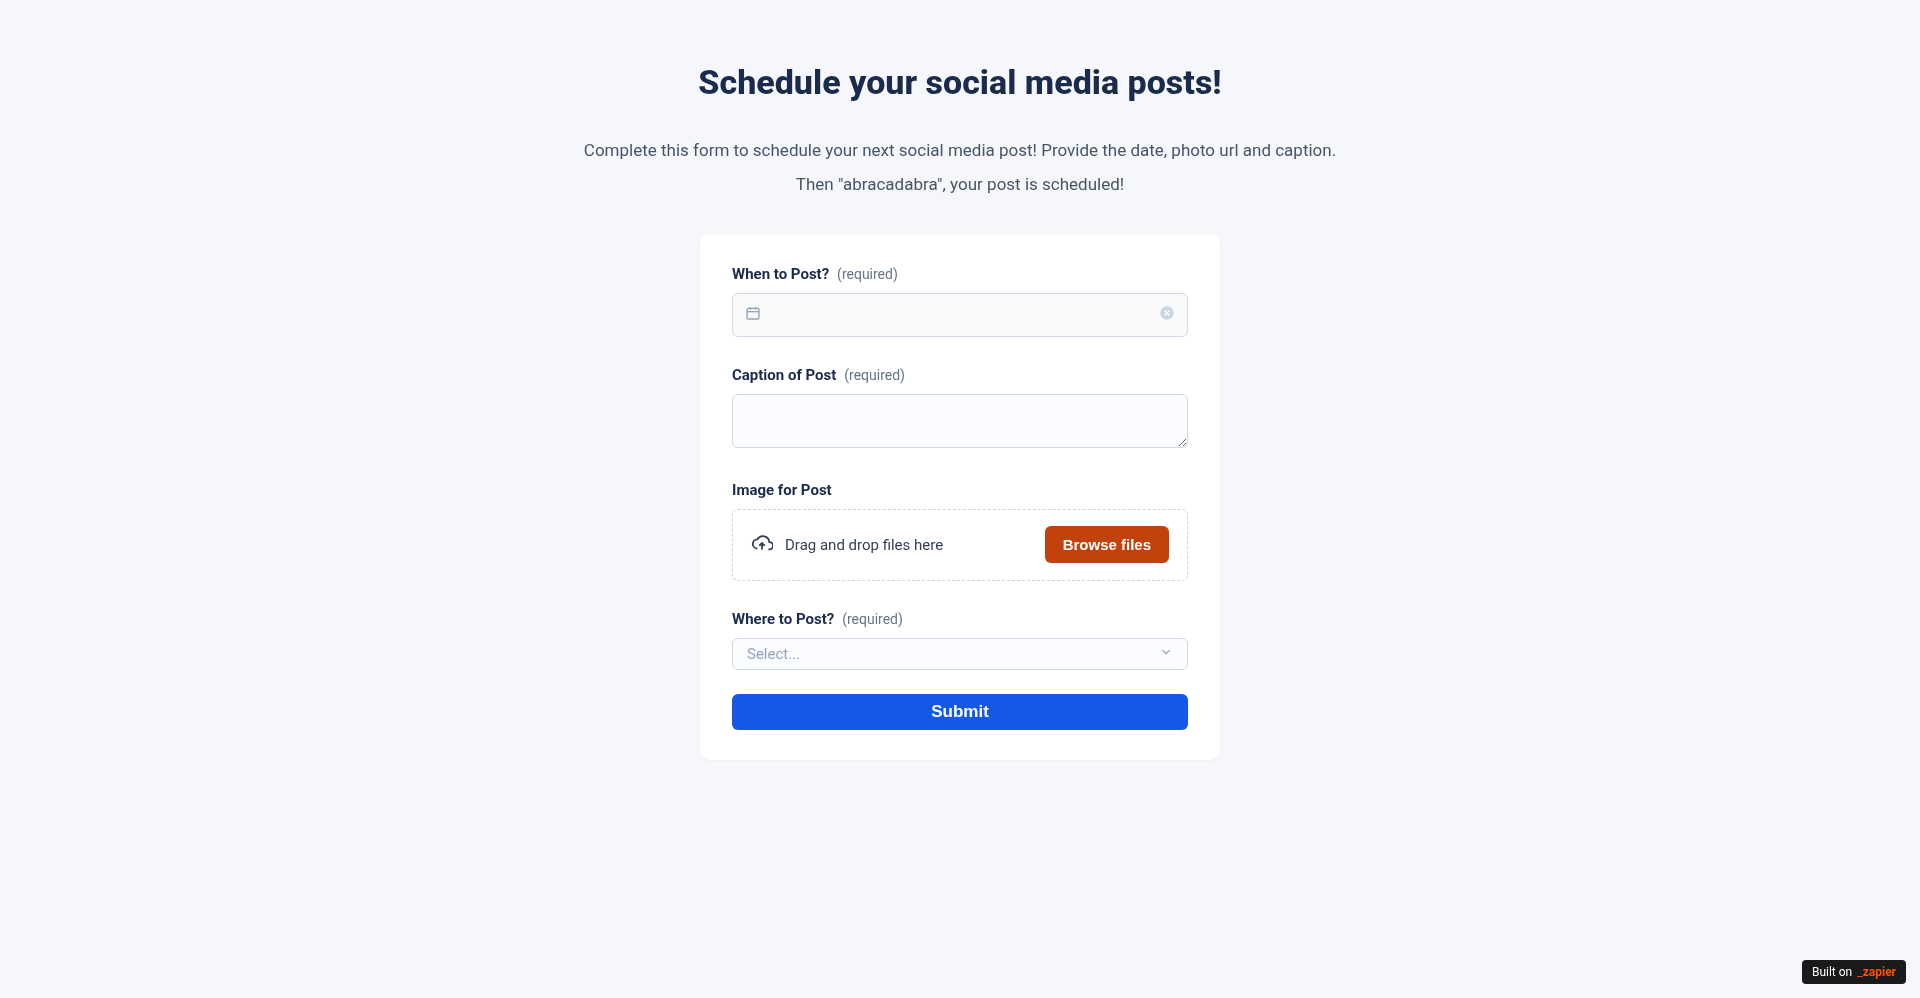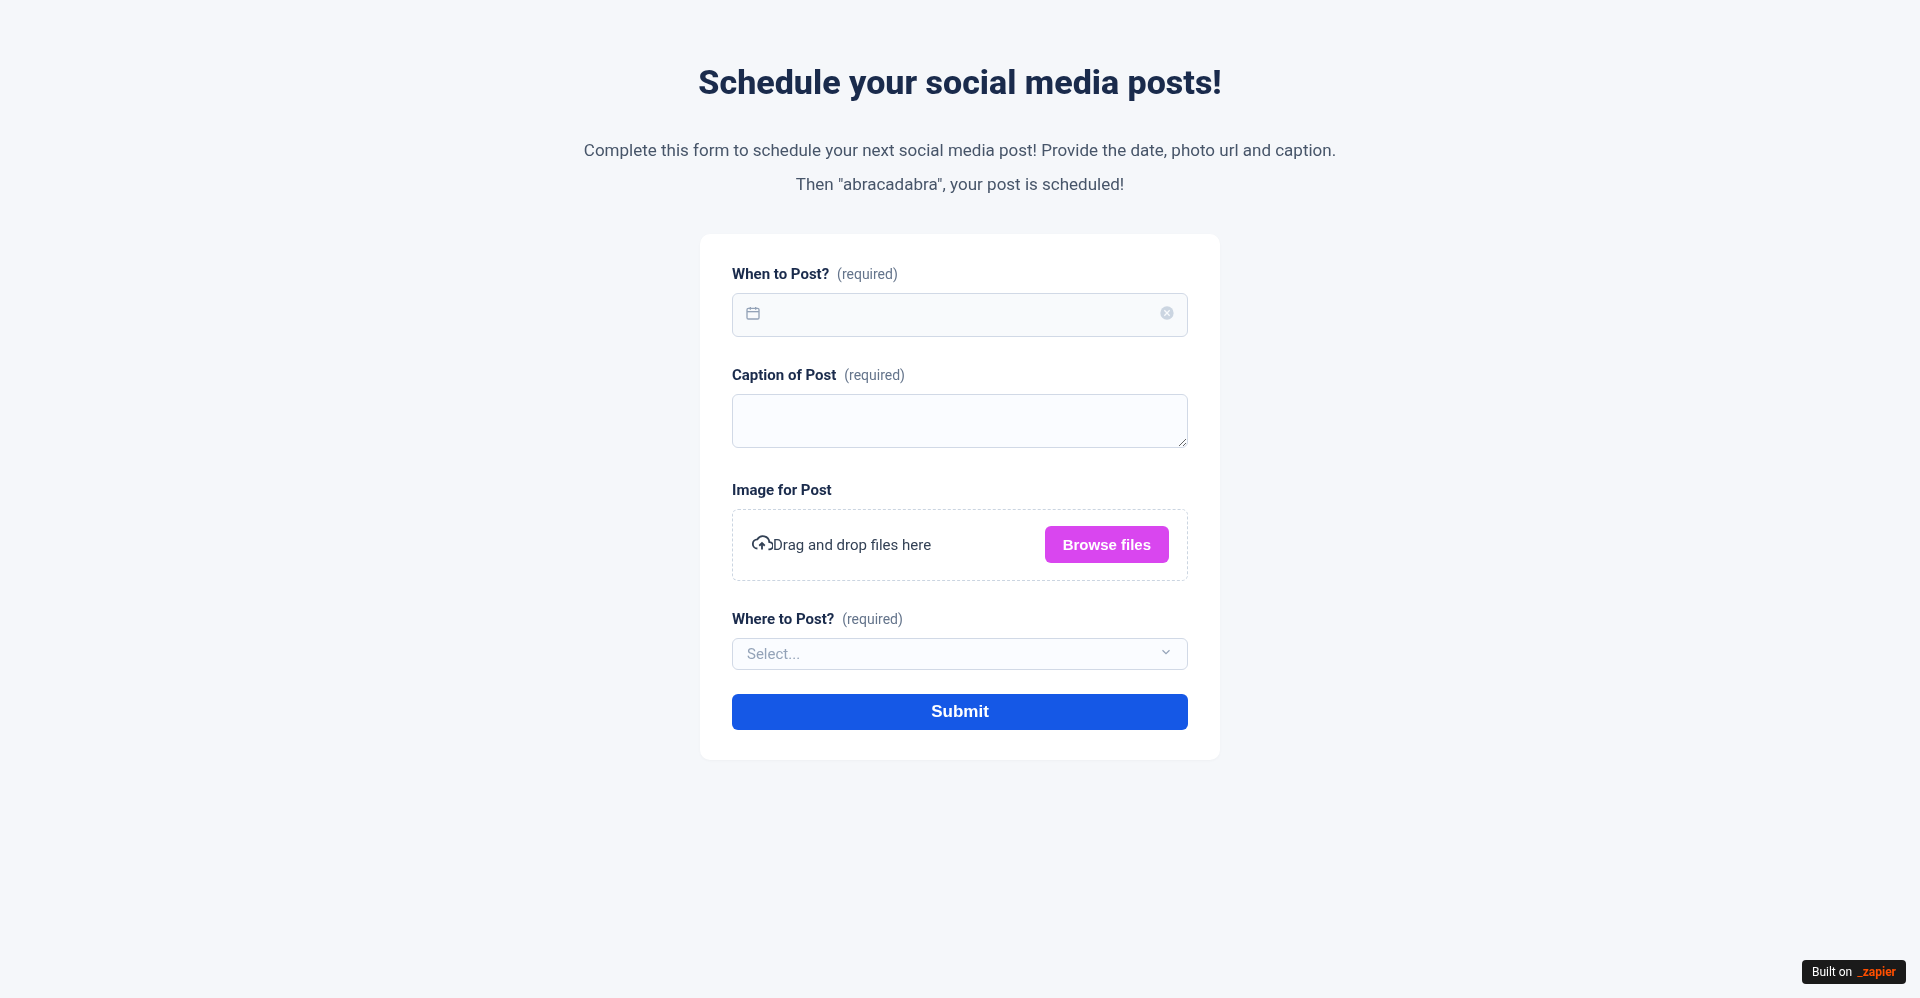--- a/index.html
+++ b/index.html
@@ -110,32 +110,32 @@
   border-radius: 6px;
   height: 72px;
   display: flex;
   align-items: center;
   justify-content: space-between;
   padding: 0 18px;
 }
 .file-drop-left {
   display: flex;
   align-items: center;
-  gap: 0;
+  gap: 12px;
   justify-content: center;
 }
 .cloud-icon {
   color: #334155;
 }
 .drop-text {
   font-size: 15px;
   color: #334155;
 }
 .browse-btn {
-  background: #d946ef;
+  background: #c2410c;
   color: #ffffff;
   border: none;
   font-size: 15px;
   font-weight: 600;
   padding: 10px 18px;
   border-radius: 6px;
   cursor: pointer;
 }
 .select-wrapper {
   margin-top: 10px;

